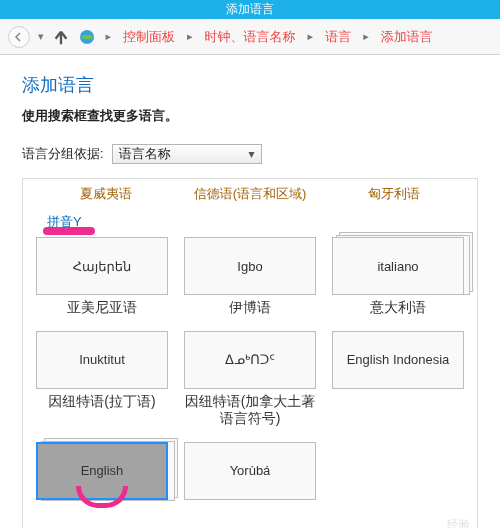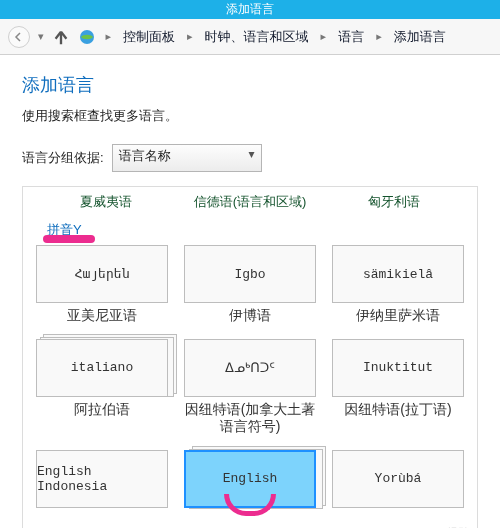--- a/index.html
+++ b/index.html
@@ -44,50 +44,51 @@
   .up-btn {
     width: 18px; height: 18px;
     display: flex; align-items: center; justify-content: center;
   }
   .crumb-icon {
     width: 22px; height: 22px;
     display: flex; align-items: center; justify-content: center;
   }
   .crumb-icon svg { width: 18px; height: 18px; }
   .chev { color: #777; font-size: 11px; padding: 0 2px; }
-  .crumb { font-size: 13px; color: #0f172a; padding: 2px 4px; }
+  .crumb { font-size: 13px; color: #ef4444; padding: 2px 4px; }
   .content {
     padding: 18px 22px 0 22px;
   }
   .page-title {
     color: #106ebe;
     font-size: 18px;
     font-weight: 400;
     margin-bottom: 10px;
   }
   .help-text {
     font-size: 13px;
     margin-bottom: 14px;
+    font-weight: bold;
   }
   .group-row {
     display: flex;
     align-items: center;
     gap: 8px;
     margin-bottom: 14px;
     margin-top: 19px;
   }
   .group-select {
     border: 1px solid #b5b5b5;
     background: linear-gradient(#fdfdfd, #ececec);
     font-size: 13px;
-    height: 28px;
+    height: 20px;
     padding: 2px 24px 2px 6px;
     position: relative;
     display: inline-flex;
-    align-items: flex-start;
+    align-items: center;
     min-width: 150px;
   }
   .group-select::after {
     content: "▾";
     position: absolute;
     right: 6px;
     color: #555;
     font-size: 12px;
   }
   .lang-area {
@@ -95,21 +96,21 @@
     border-bottom: none;
     padding: 6px 12px 0 12px;
     height: 360px;
     overflow: hidden;
     position: relative;
   }
   .prev-row {
     display: flex;
     justify-content: space-around;
     font-size: 13px;
-    color: #14532d;
+    color: #a16207;
     margin-bottom: 10px;
     padding: 0 14px;
   }
   .section-head {
     color: #106ebe;
     font-size: 13px;
     margin: 2px 0 6px 12px;
     position: relative;
   }
   .underline-mark {
@@ -128,25 +129,24 @@
   }
   .cell { display: flex; flex-direction: column; align-items: center; }
   .tile {
     width: 132px; height: 58px;
     border: 1px solid #bdbdbd;
     background: #f9f9f9;
     display: flex; align-items: center; justify-content: center;
     font-size: 13px;
     color: #333;
     position: relative;
-    font-family: Liberation Mono, monospace;
   }
   .tile.selected {
     border: 2px solid #1e90ff;
-    background: #7dd3fc;
+    background: #a3a3a3;
     text-align: center;
   }
   .stack::before, .stack::after {
     content: "";
     position: absolute;
     border: 1px solid #bdbdbd;
     background: #f9f9f9;
     width: 132px; height: 58px;
   }
   .stack::before { left: 3px; top: -3px; z-index: -1; }
@@ -197,21 +197,21 @@
   </div>
   <div class="crumb-icon">
     <svg viewBox="0 0 18 18">
         <circle cx="9" cy="9" r="7" fill="#3aa0e0"></circle>
         <path d="M3 9c2-3 10-3 12 0-2 3-10 3-12 0z" fill="#6cc24a"></path>
       </svg>
   </div>
   <span class="chev">▸</span>
   <span class="crumb">控制面板</span>
   <span class="chev">▸</span>
-  <span class="crumb">时钟、语言和区域</span>
+  <span class="crumb">时钟、语言名称</span>
   <span class="chev">▸</span>
   <span class="crumb">语言</span>
   <span class="chev">▸</span>
   <span class="crumb">添加语言</span>
 </div>
 
 <div class="content">
   <h1 class="page-title">添加语言</h1>
   <div class="help-text">使用搜索框查找更多语言。</div>
   <div class="group-row">
@@ -240,42 +240,36 @@
           </div>
           <div class="caption">亚美尼亚语</div>
         </div>
         <div class="cell">
           <div class="tile">
             <span>Igbo</span>
           </div>
           <div class="caption">伊博语</div>
         </div>
         <div class="cell">
-          <div class="tile">
-            <span>sämikielâ</span>
-          </div>
-          <div class="caption">伊纳里萨米语</div>
-        </div>
-        <div class="cell">
           <div class="tile stack">
             <span>italiano</span>
           </div>
-          <div class="caption">阿拉伯语</div>
+          <div class="caption">意大利语</div>
+        </div>
+        <div class="cell">
+          <div class="tile">
+            <span>Inuktitut</span>
+          </div>
+          <div class="caption">因纽特语(拉丁语)</div>
         </div>
         <div class="cell">
           <div class="tile">
             <span>ᐃᓄᒃᑎᑐᑦ</span>
           </div>
           <div class="caption">因纽特语(加拿大土著语言符号)</div>
-        </div>
-        <div class="cell">
-          <div class="tile">
-            <span>Inuktitut</span>
-          </div>
-          <div class="caption">因纽特语(拉丁语)</div>
         </div>
         <div class="cell">
           <div class="tile">
             <span>English Indonesia</span>
           </div>
           <div class="caption"></div>
         </div>
         <div class="cell">
           <div class="tile stack selected">
             <span>English</span>

